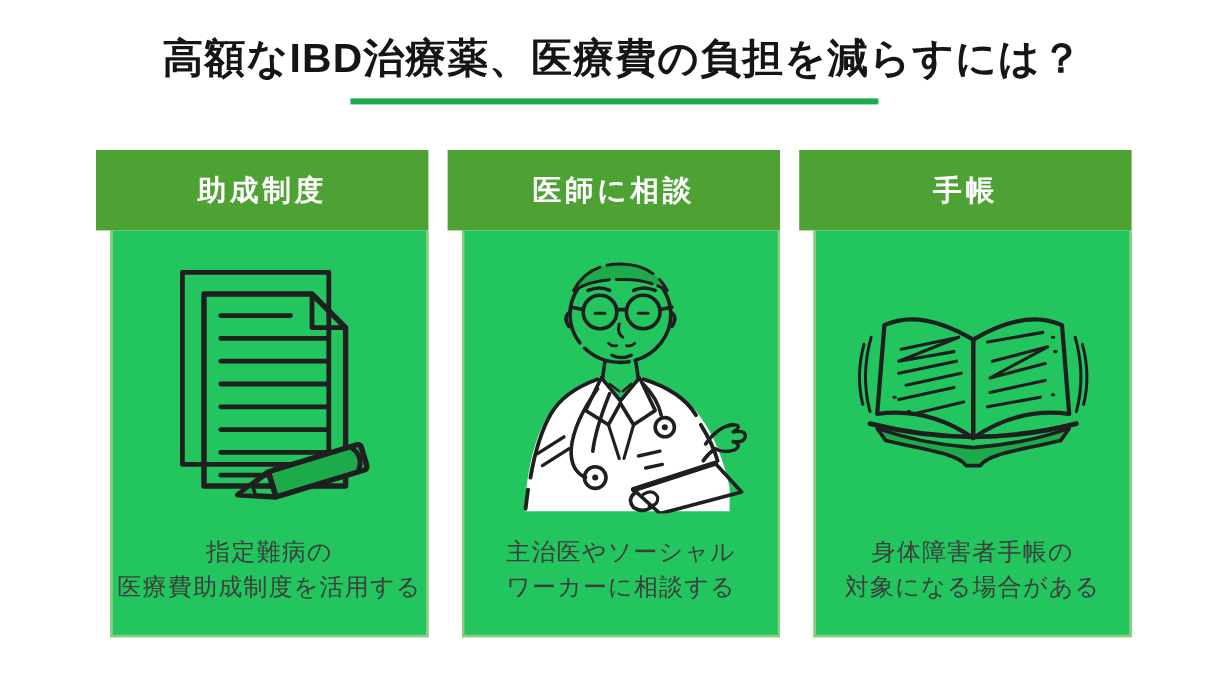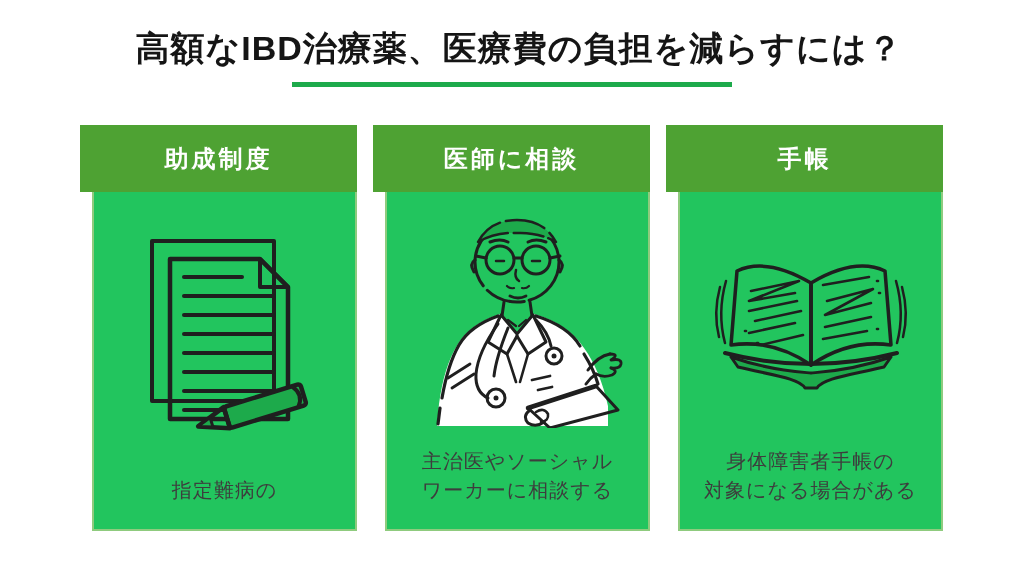--- a/index.html
+++ b/index.html
@@ -107,20 +107,21 @@
           <g transform="rotate(-17 130 182)">
             <rect x="104" y="170" width="80" height="22" rx="3" style="fill:var(--accent,#1daa4b)" class="ink" stroke-width="4.5"></rect>
             <path d="M104,170 L74,181 L104,192 Z" fill="#ffffff" class="ink" stroke-width="4.5"></path>
             <path d="M74,181 L88,176 L88,186 Z" style="fill:var(--accent,#1daa4b)" class="ink" stroke-width="3"></path>
             <path d="M176,171 Q184,181 176,191" class="ink" stroke-width="4"></path>
           </g>
         </svg>
       </div>
       <p class="caption">
         <span>指定難病の</span><br>
+        <span>医療費助成制度を活用する</span>
       </p>
     </div>
   </section>
 
   <section class="card">
     <header class="card-header">
       <span>医師に相談</span>
     </header>
     <div class="card-body">
       <div class="illustration">

